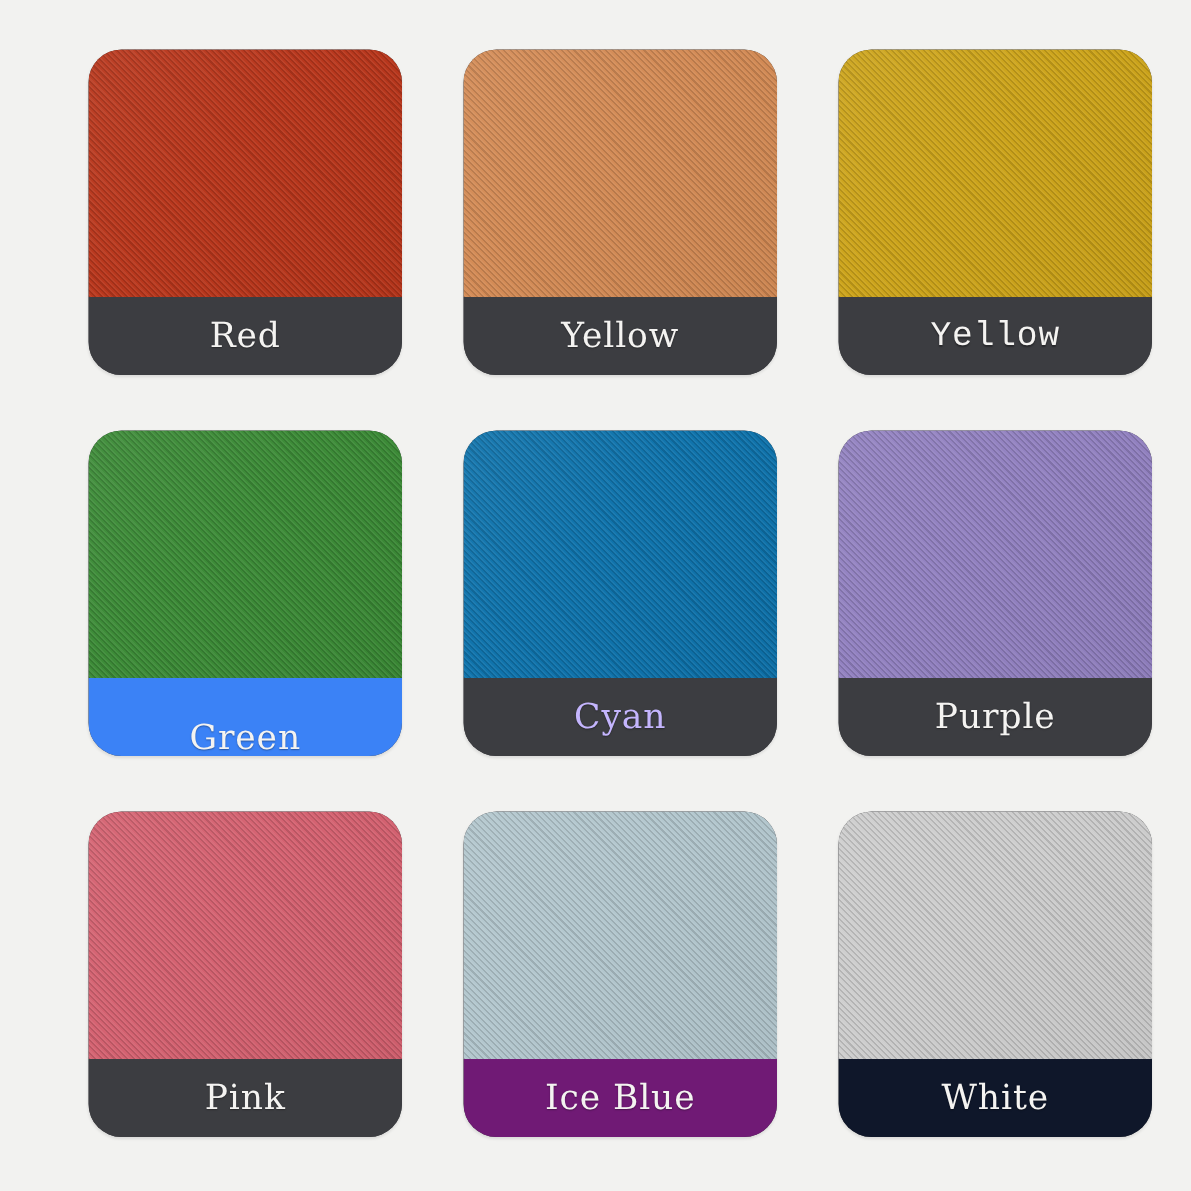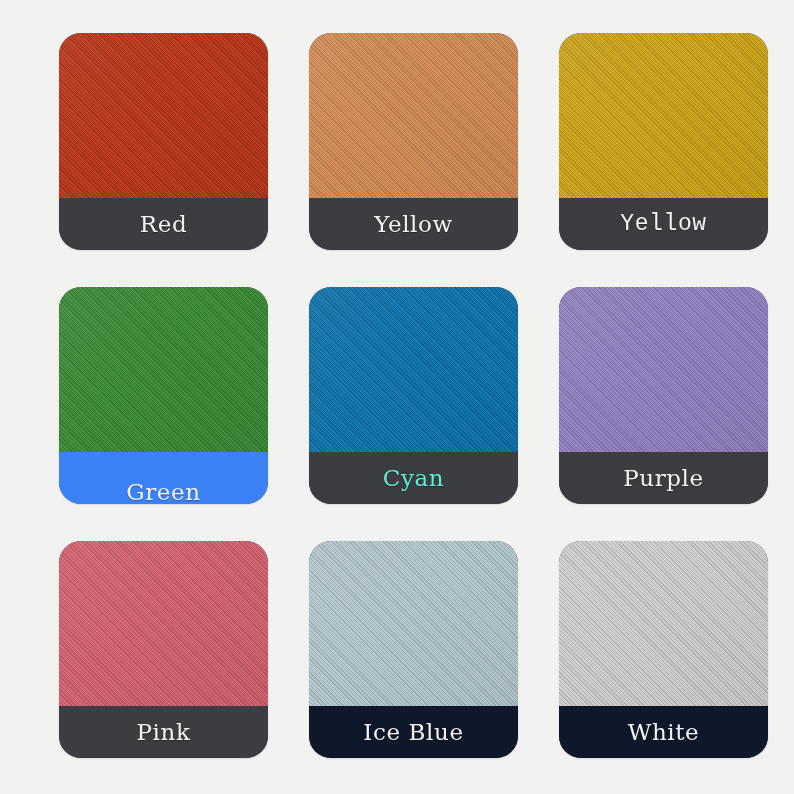--- a/index.html
+++ b/index.html
@@ -133,41 +133,41 @@
     <div class="swatch-card">
       <div class="swatch-fabric" style="background-color: rgb(58, 138, 53);"></div>
       <div class="swatch-label-bar" style="background: #3b82f6; align-items: flex-end;">
         <span class="swatch-label" style="color: rgb(244, 243, 241);">Green</span>
       </div>
     </div>
 
     <div class="swatch-card">
       <div class="swatch-fabric" style="background-color: rgb(13, 114, 171);"></div>
       <div class="swatch-label-bar" style="background: rgb(60, 61, 65);">
-        <span class="swatch-label" style="color: #5eead4;">Cyan</span>
+        <span class="swatch-label" style="color: #c4b5fd;">Cyan</span>
       </div>
     </div>
 
     <div class="swatch-card">
       <div class="swatch-fabric" style="background-color: rgb(145, 128, 192);"></div>
       <div class="swatch-label-bar" style="background: rgb(60, 61, 65);">
         <span class="swatch-label" style="color: rgb(244, 243, 241); text-align: right;">Purple</span>
       </div>
     </div>
 
     <div class="swatch-card">
       <div class="swatch-fabric" style="background-color: rgb(212, 96, 111);"></div>
       <div class="swatch-label-bar" style="background: rgb(60, 61, 65); margin-top: 20px;">
         <span class="swatch-label" style="color: rgb(244, 243, 241);">Pink</span>
       </div>
     </div>
 
     <div class="swatch-card">
       <div class="swatch-fabric" style="background-color: rgb(178, 198, 205);"></div>
-      <div class="swatch-label-bar" style="background: #0f172a;">
+      <div class="swatch-label-bar" style="background: #701a75;">
         <span class="swatch-label" style="color: rgb(244, 243, 241);">Ice Blue</span>
       </div>
     </div>
 
     <div class="swatch-card">
       <div class="swatch-fabric" style="background-color: rgb(205, 205, 205);"></div>
       <div class="swatch-label-bar" style="background: #0f172a;">
         <span class="swatch-label" style="color: rgb(244, 243, 241);">White</span>
       </div>
     </div>

